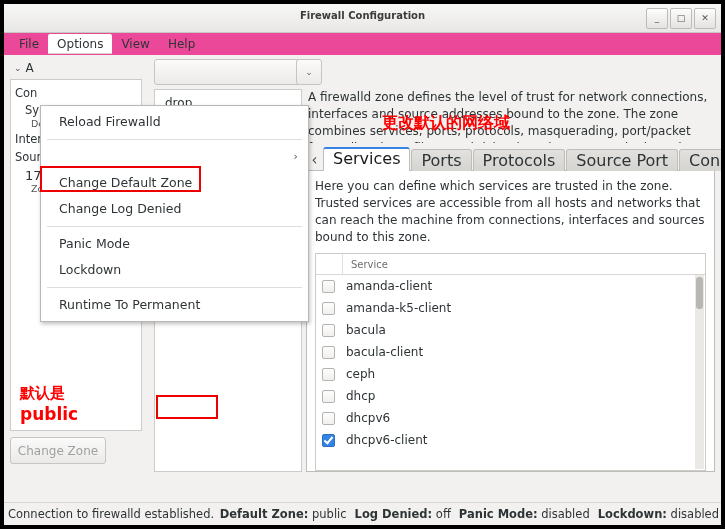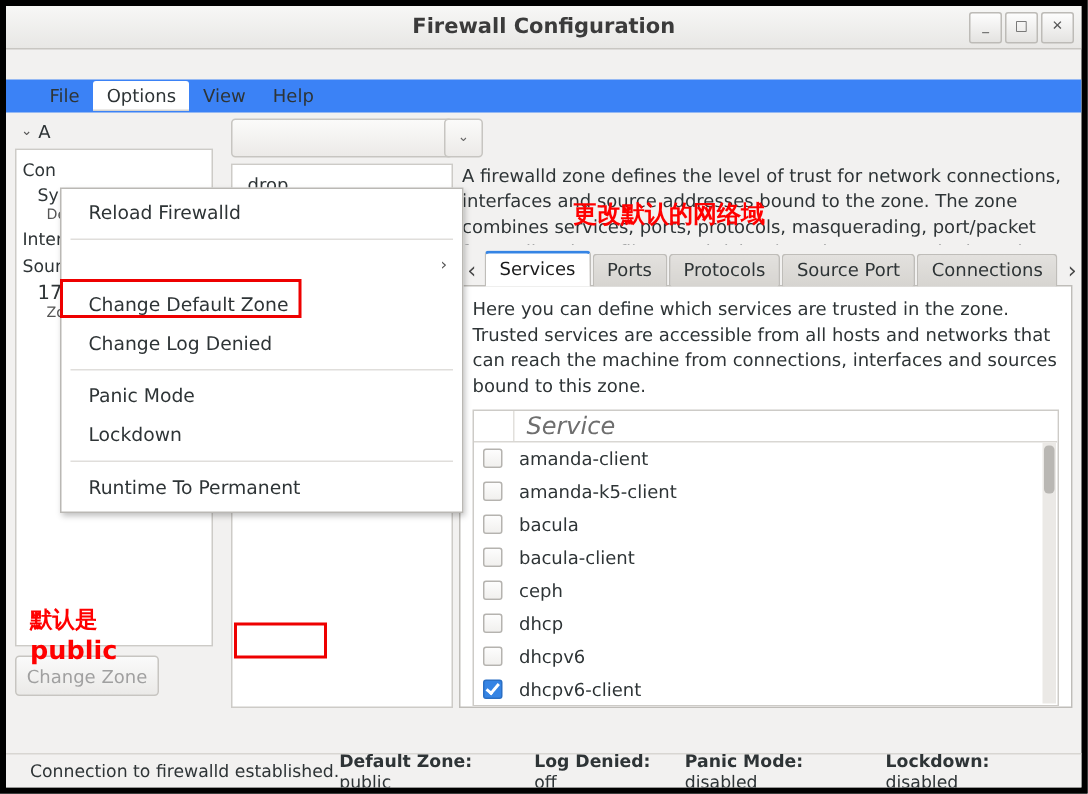--- a/index.html
+++ b/index.html
@@ -28,21 +28,21 @@
     height: 28px;
     background: linear-gradient(to bottom, #f7f7f6 0%, #e8e7e5 100%);
     border-bottom: 1px solid #c8c6c2;
     position: relative;
     flex: 0 0 auto;
   }
   .title-text {
     position: absolute;
     left: 0; right: 0; top: 6px;
     text-align: center;
-    font-size: 14px;
+    font-size: 10px;
     font-weight: bold;
     color: #3b3b3b;
   }
   .winbtns {
     position: absolute;
     right: 5px; top: 4px;
     display: flex; gap: 2px;
   }
   .winbtn {
     width: 20px; height: 19px;
@@ -50,28 +50,27 @@
     border: 1px solid #bdbbb7;
     border-radius: 2px;
     display: flex; align-items: center; justify-content: center;
     font-size: 9px; color: #555;
     line-height: 1;
   }
 
   
   .menubar {
     height: 22px;
-    background: #3b82f6;
+    background: #ec4899;
     display: flex;
     align-items: center;
-    padding-left: 20px;
+    padding-left: 6px;
     flex: 0 0 auto;
     position: relative;
     z-index: 30;
-    margin-top: 20px;
   }
   .menubar .mitem {
     padding: 3px 9px;
     font-size: 12px;
     color: #2e3436;
     border-radius: 2px 2px 0 0;
   }
   .menubar .mitem.open {
     background: #ffffff;
     box-shadow: 0 -1px 0 #d6d4d0 inset;
@@ -210,21 +209,21 @@
   .tabarrow {
     width: 17px; height: 22px;
     display: flex; align-items: center; justify-content: center;
     font-size: 15px; color: #4a4a4a;
     flex: 0 0 auto;
   }
   .tab {
     height: 21px;
     padding: 0 9px;
     line-height: 21px;
-    font-size: 12px;
+    font-size: 16px;
     background: linear-gradient(to bottom, #e3e1de 0%, #d6d4d0 100%);
     border: 1px solid #bfbdb9;
     border-bottom: none;
     border-radius: 3px 3px 0 0;
     margin-right: 1px;
     color: #2e3436;
     white-space: nowrap;
   }
   .tab.active {
     background: #ffffff;
@@ -259,24 +258,23 @@
   .svc-header {
     height: 20px;
     border-bottom: 1px solid #d9d7d3;
     background: #fff;
     display: flex;
     align-items: center;
   }
   .svc-header .hcell-cb { width: 26px; border-right: 1px solid #e2e0dc; height: 100%; }
   .svc-header .hcell-name {
     flex: 1;
-    font-size: 16px;
+    font-size: 10px;
     color: #6e6e6e;
     padding-left: 8px;
-    font-style: italic;
   }
   .svcrow {
     height: 22px;
     display: flex; align-items: center;
     font-size: 12px;
     color: #2e3436;
   }
   .cb {
     width: 11px; height: 11px;
     border: 1px solid #b5b3af;
@@ -315,21 +313,21 @@
 
   
   .statusbar {
     flex: 0 0 auto;
     height: 22px;
     background: #f2f1f0;
     border-top: 1px solid #d8d6d2;
     display: flex; align-items: center;
     font-size: 11.5px;
     color: #2e3436;
-    padding: 0 12px;
+    padding: 0 0;
   }
   .statusbar .left { flex: 0 0 auto; padding-left: 4px; }
   .statusbar .right {
     margin-left: auto;
     display: flex; gap: 8px;
     padding-right: 2px;
   }
   .statusbar b { font-weight: bold; }
   .statusbar .val { font-weight: normal; }
 

